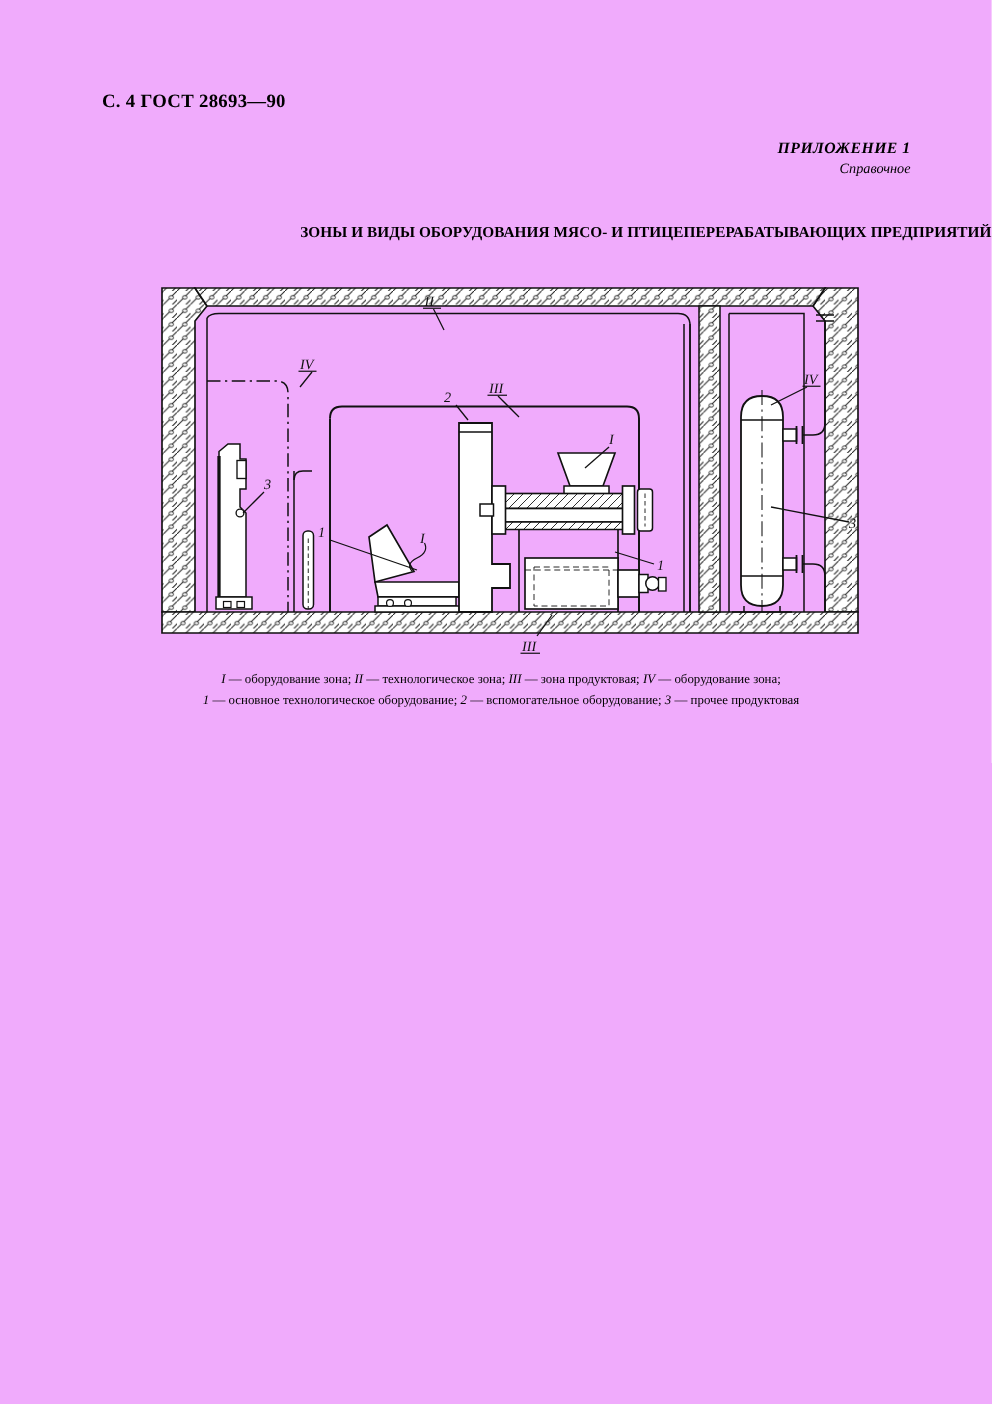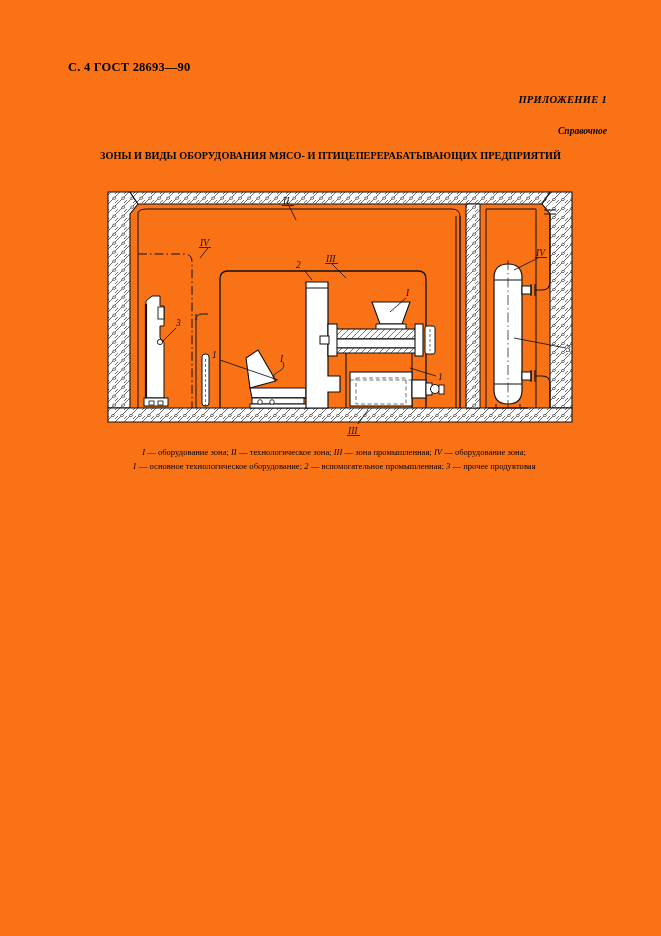--- a/index.html
+++ b/index.html
@@ -12,21 +12,21 @@
     height: 936px;
     position: relative;
     font-family: "Liberation Serif", serif;
     color: #000000;
     overflow: hidden;
   }
 
   .page {
     position: absolute;
     inset: 0;
-    background: #f97316;
+    background: #f0abfc;
   }
 
   
   .page-header {
     position: absolute;
     left: 68px;
     top: 60px;
     font-size: 12.5px;
     font-weight: bold;
     letter-spacing: 0.2px;
@@ -40,31 +40,30 @@
     text-align: right;
     font-style: italic;
     font-size: 10.5px;
     line-height: 1.45;
   }
   .annex-title {
     font-weight: bold;
     letter-spacing: 0.3px;
   }
   .annex-sub {
-    font-weight: bold;
+    font-weight: normal;
     font-size: 9.5px;
-    margin-top: 18px;
   }
 
   .fig-title {
     position: absolute;
     left: 0;
     right: 0;
     top: 150px;
-    text-align: center;
+    text-align: right;
     font-size: 10.2px;
     font-weight: bold;
     letter-spacing: 0.05px;
   }
 
   
   .figure {
     position: absolute;
     left: 100px;
     top: 176px;
@@ -289,20 +288,20 @@
         <text x="180" y="186">I</text>
         <text x="196" y="92">2</text>
         <text x="306" y="120">I</text>
         <text x="338" y="204">1</text>
       </g>
     </svg>
   </div>
 
   <div class="caption">
     <div class="ln">
-      <i class="num">I</i><span> — оборудование зона; </span><i class="num">II</i><span> — технологическое зона; </span><i class="num">III</i><span> — зона промышленная; </span><i class="num">IV</i><span> — оборудование зона;</span>
+      <i class="num">I</i><span> — оборудование зона; </span><i class="num">II</i><span> — технологическое зона; </span><i class="num">III</i><span> — зона продуктовая; </span><i class="num">IV</i><span> — оборудование зона;</span>
     </div>
     <div class="ln">
-      <i class="num">1</i><span> — основное технологическое оборудование; </span><i class="num">2</i><span> — вспомогательное промышленная; </span><i class="num">3</i><span> — прочее продуктовая</span>
+      <i class="num">1</i><span> — основное технологическое оборудование; </span><i class="num">2</i><span> — вспомогательное оборудование; </span><i class="num">3</i><span> — прочее продуктовая</span>
     </div>
   </div>
 
 </div>
 
 </body></html>

